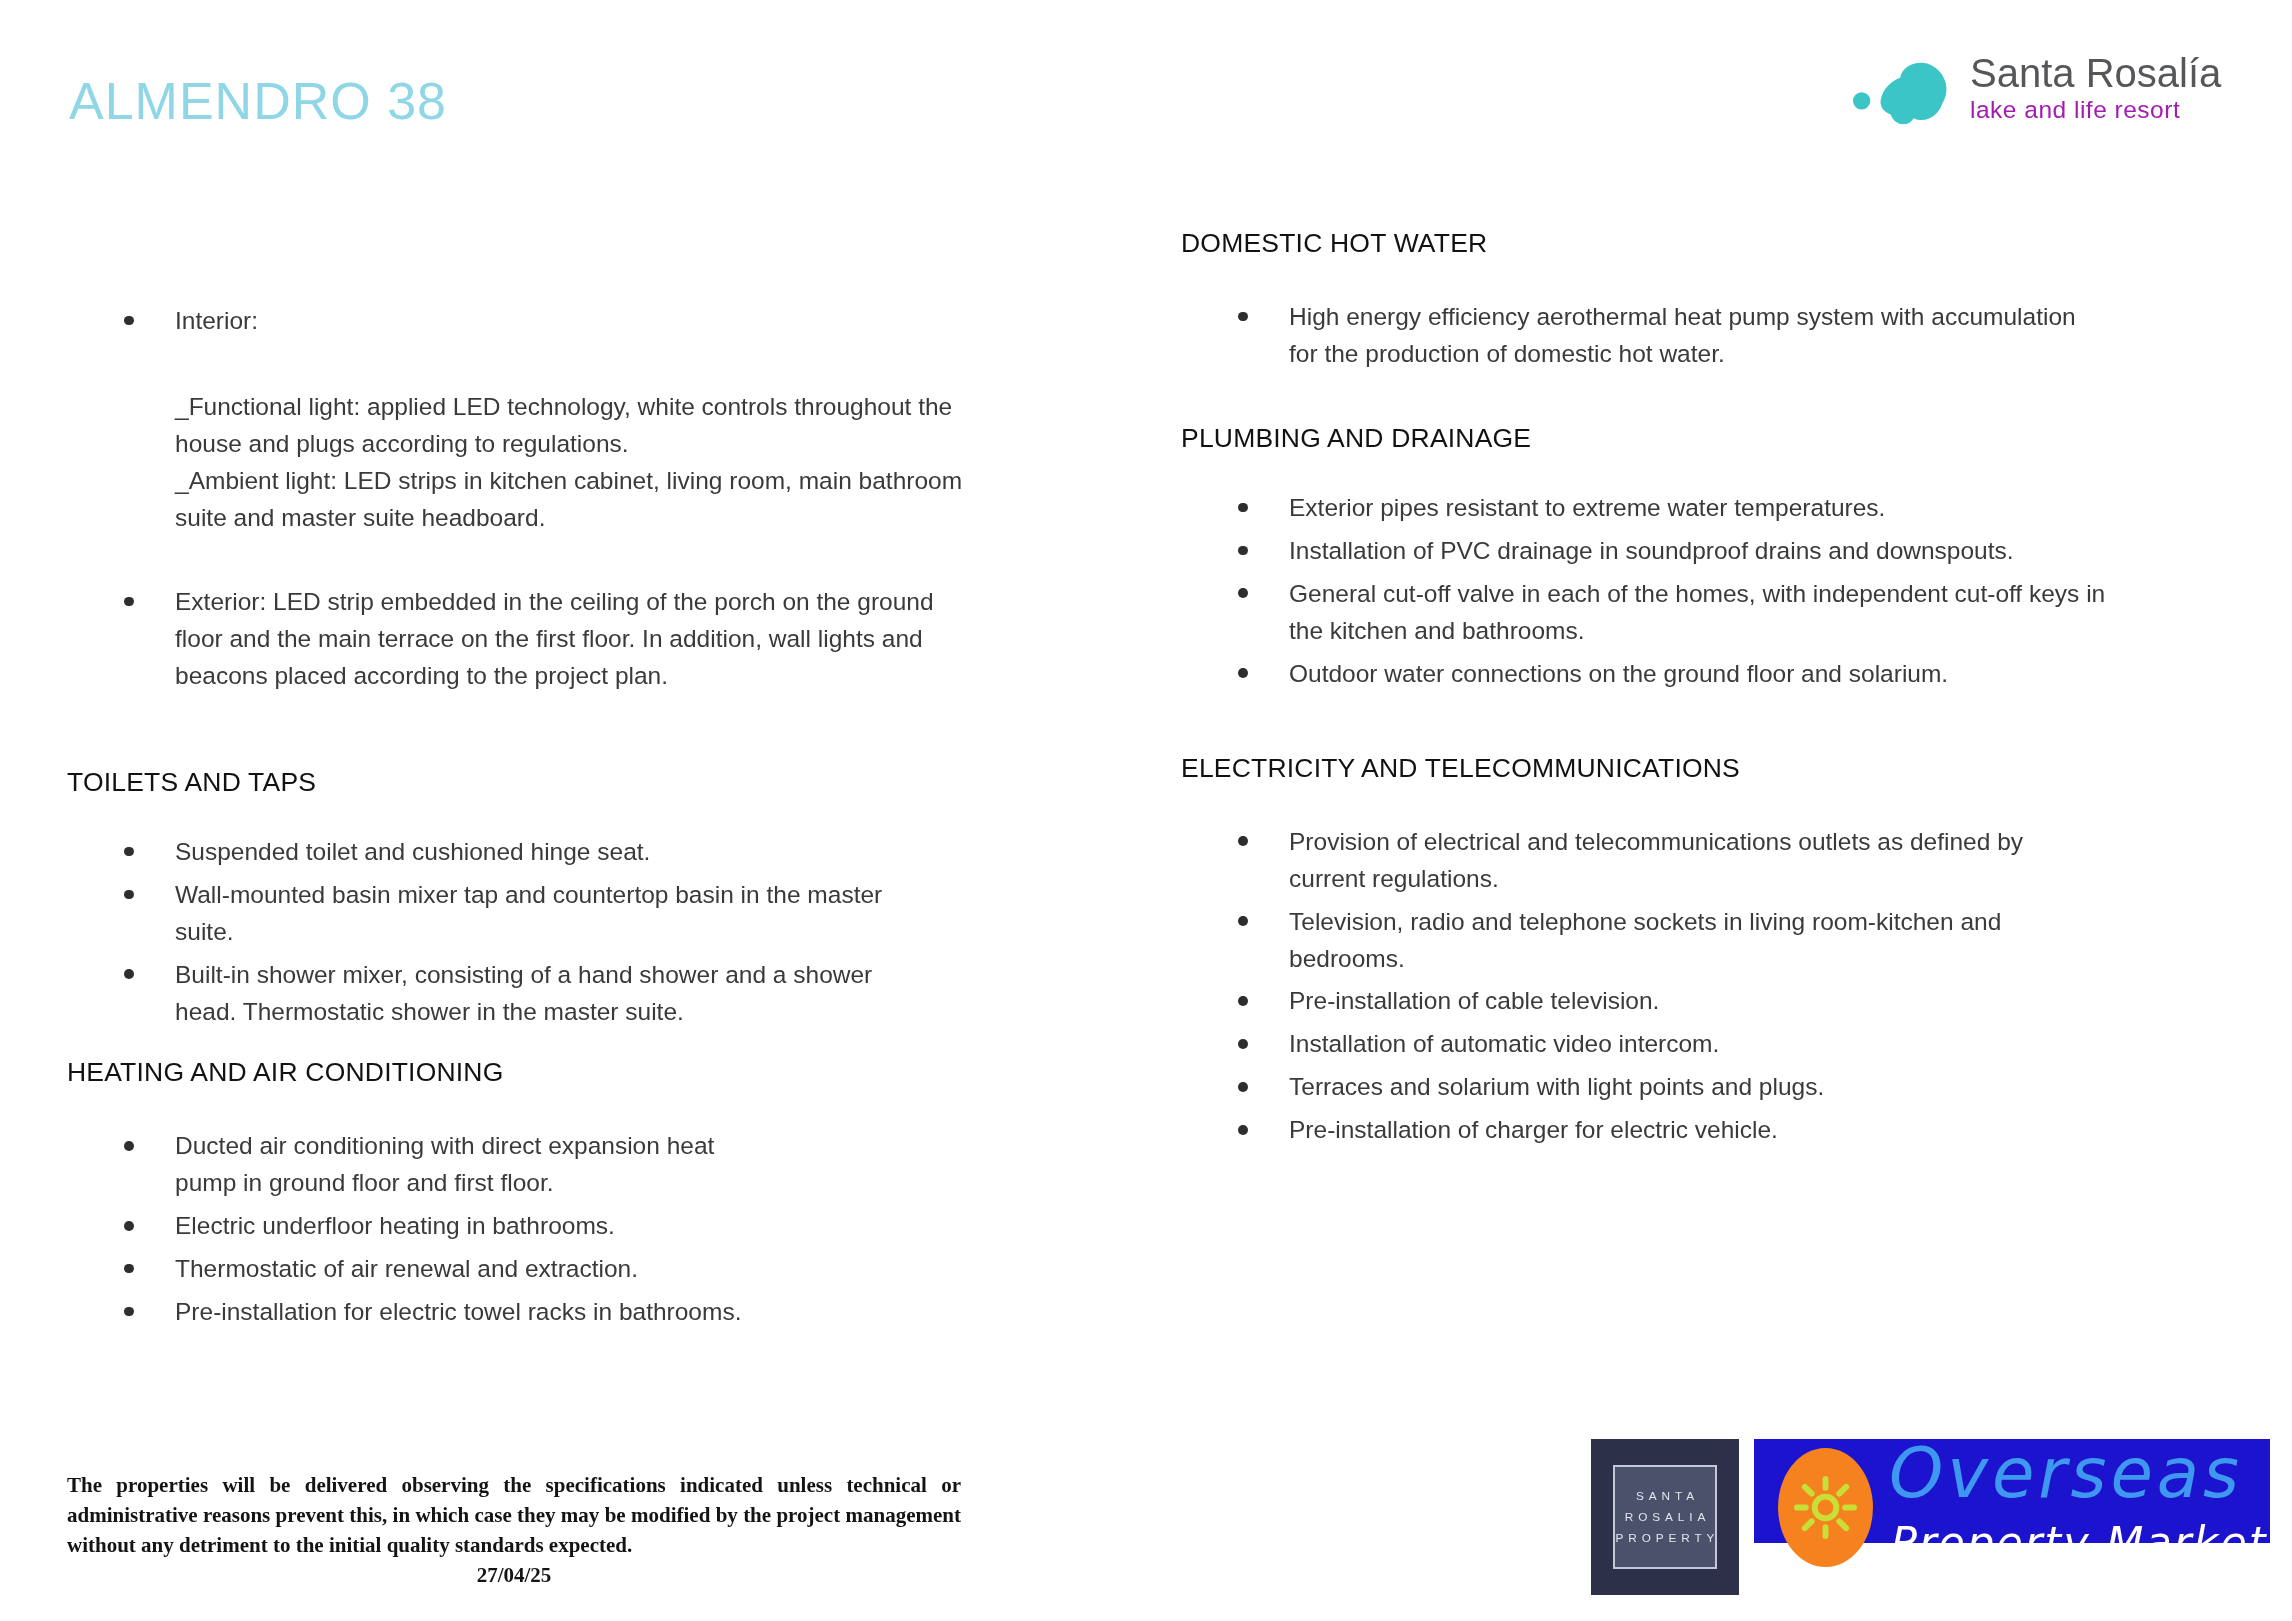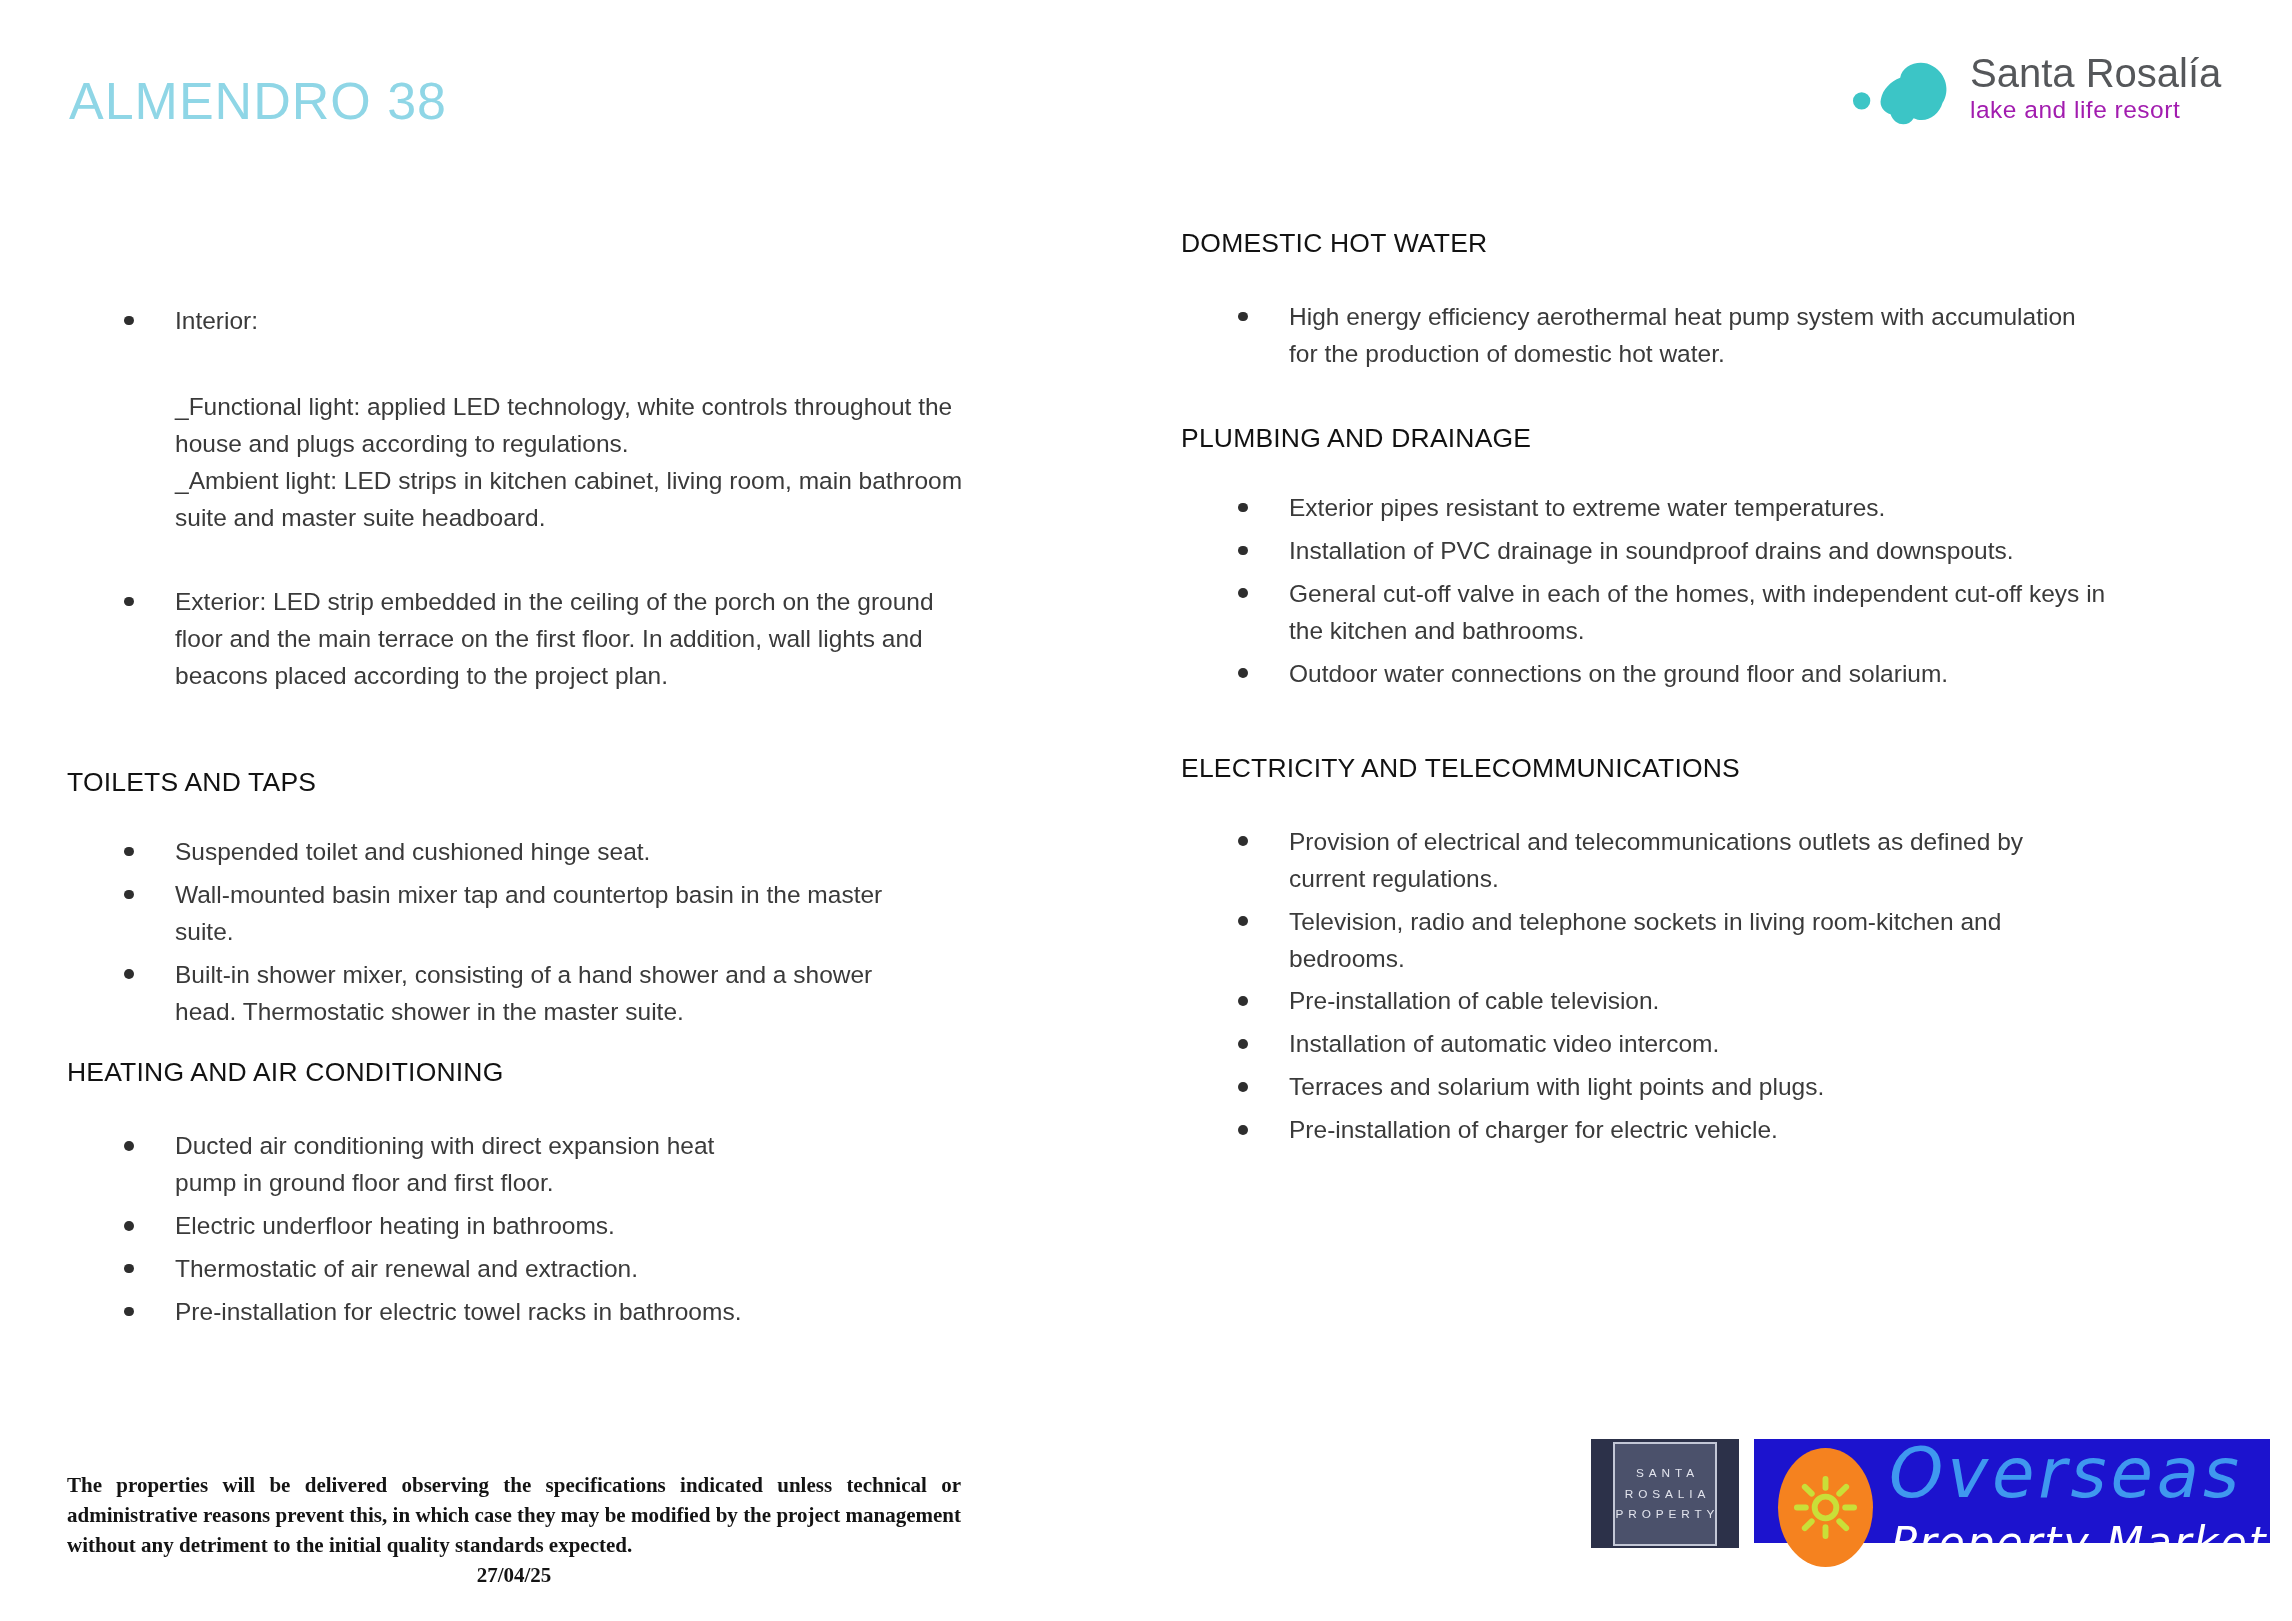--- a/index.html
+++ b/index.html
@@ -47,21 +47,21 @@
   
   .disclaimer {
     position:absolute; left:67px; top:1470px; width:894px;
     font-family:"Liberation Serif", serif; font-weight:700;
     font-size:21px; line-height:30px; color:#141414;
   }
   .disclaimer p { text-align:justify; }
   .disclaimer .date { text-align:center; }
 
   .logo-srp {
-    position:absolute; left:1591px; top:1439px; width:148px; height:109px;
+    position:absolute; left:1591px; top:1439px; width:148px; height:156px;
     background:#2c3149; display:flex; align-items:center; justify-content:center;
   }
   .srp-inner {
     width:104px; height:104px; background:#4b516b; border:2px solid #c3c7d6;
     display:flex; flex-direction:column; align-items:center; justify-content:center; gap:6.9px;
   }
   .srp-line { font-size:11.8px; letter-spacing:4.9px; color:#e3e5ee; text-indent:4.9px; }
 
   .logo-opm {
     position:absolute; left:1754px; top:1439px; width:516px; height:104px;

